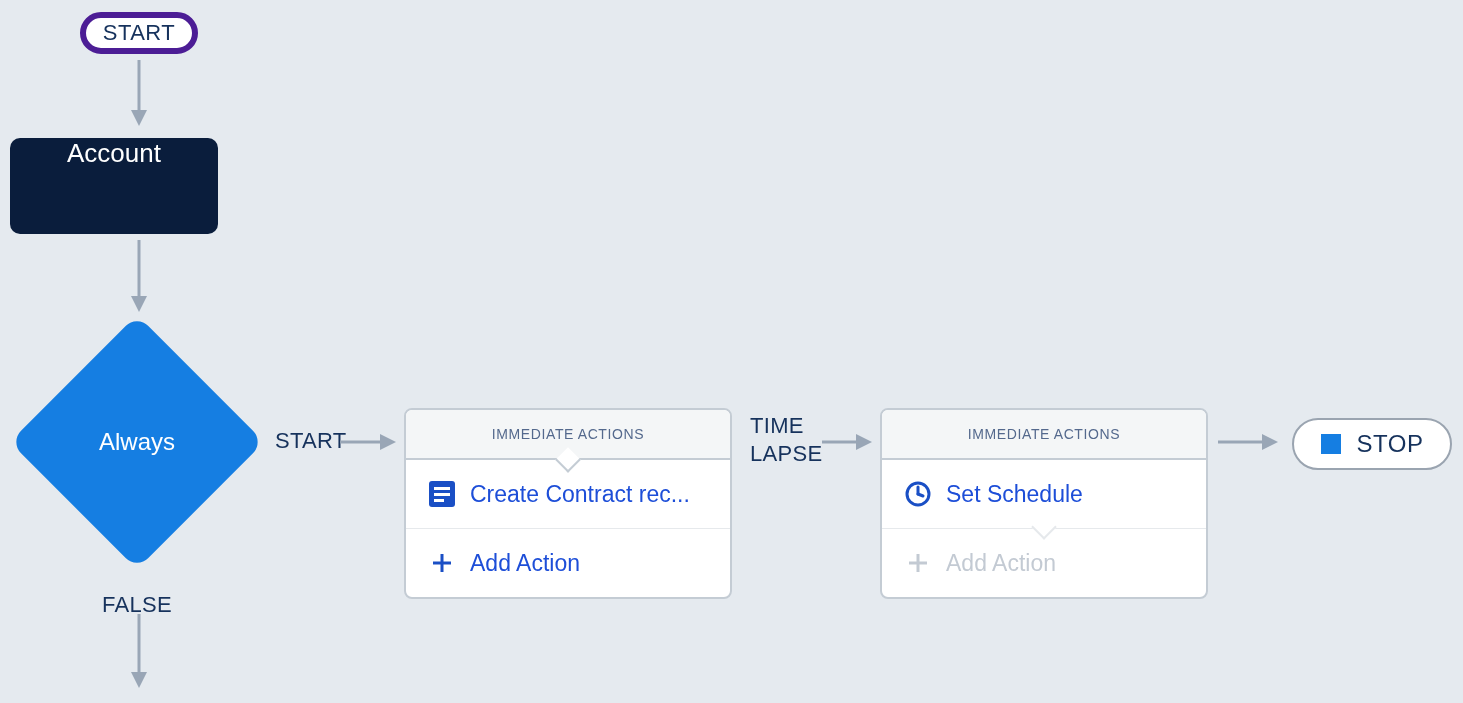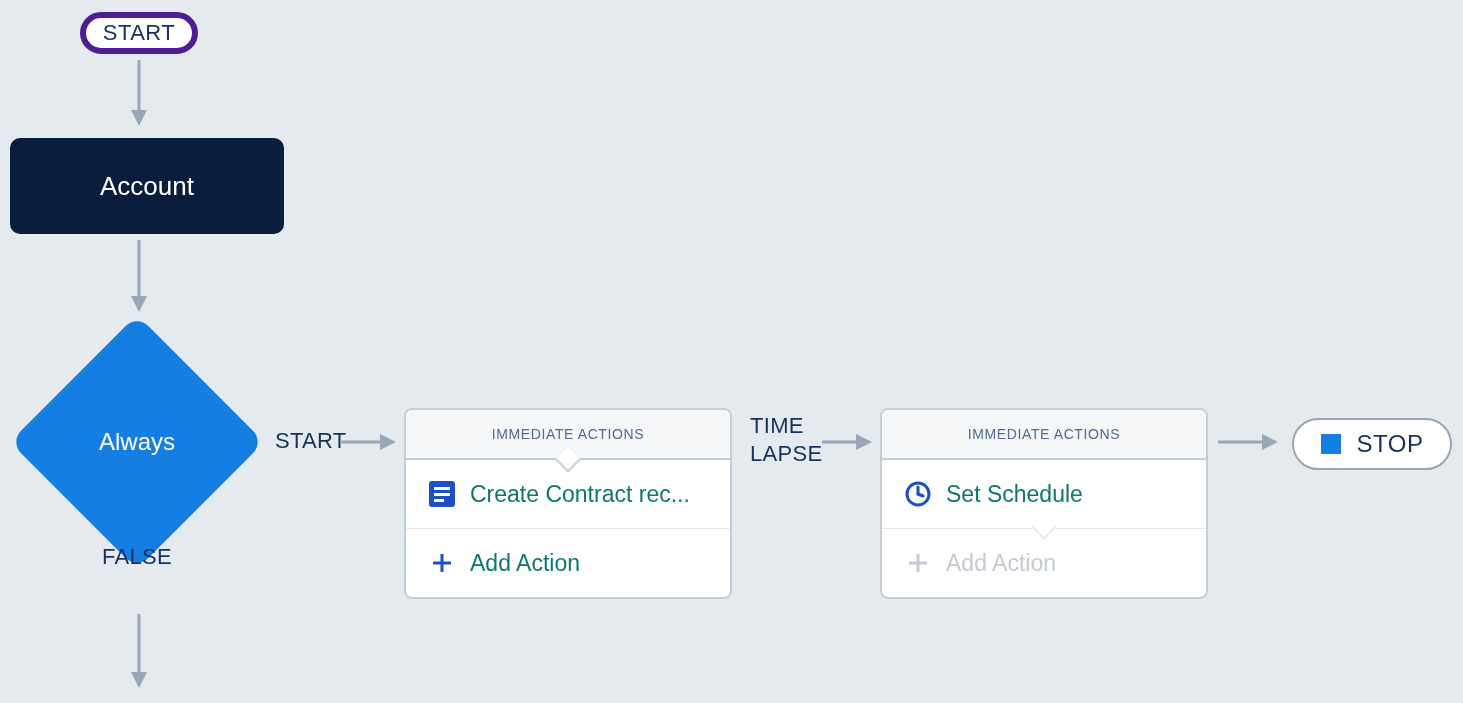--- a/index.html
+++ b/index.html
@@ -35,26 +35,26 @@
     font-weight: 500;
     cursor: pointer;
   }
 
   
   .arrow-down svg, .arrow-right svg { display:block; }
 
   
   .object-box {
     left: 10px; top: 138px;
-    width: 274px; height: 96px;
+    width: 208px; height: 96px;
     border-radius: 10px;
     background: #0a1d3c;
     color: #fff;
     font-size: 26px;
-    display: flex; align-items: center; justify-content: center;
+    display: flex; justify-content: center;
     cursor: pointer;
   }
 
   
   .diamond-wrap {
     left: 9px; top: 314px;
     width: 256px; height: 256px; text-decoration: underline;
   }
   .diamond {
     width: 180px; height: 180px;
@@ -79,21 +79,21 @@
     font-size:22px;
     letter-spacing:.3px;
   }
   .true-label  { left: 275px; top: 428px; }
   .timelapse-label {
     left: 750px; top: 412px;
     line-height: 1.25;
     text-align:left;
     white-space: pre;
   }
-  .false-label { left: 102px; top: 544px; }
+  .false-label { left: 102px; top: 592px; }
 
   
   .panel {
     width: 328px;
     border: 2px solid #c4ccd4;
     border-radius: 8px;
     background:#fff;
   }
   .imm-panel { left: 404px; top: 408px; }
   .sch-panel { left: 880px; top: 408px; }
@@ -118,21 +118,21 @@
     border-right:2px solid #c4ccd4;
     border-bottom:2px solid #c4ccd4;
     transform: translateX(-50%) rotate(45deg);
   }
 
   .panel-row {
     display:flex;
     align-items:center;
     gap:14px;
     padding: 20px 22px;
-    color:#0f766e;
+    color:#1d4ed8;
     font-size:23px;
     border-bottom:1px solid #e6e9ec;
     cursor:pointer;
   }
   .panel-row:last-child { border-bottom:none; }
   .panel-row.disabled { color:#c3cad3; cursor:default; }
 
   .ico-box {
     width:28px; height:28px; flex:none;
     display:flex; align-items:center; justify-content:center;

